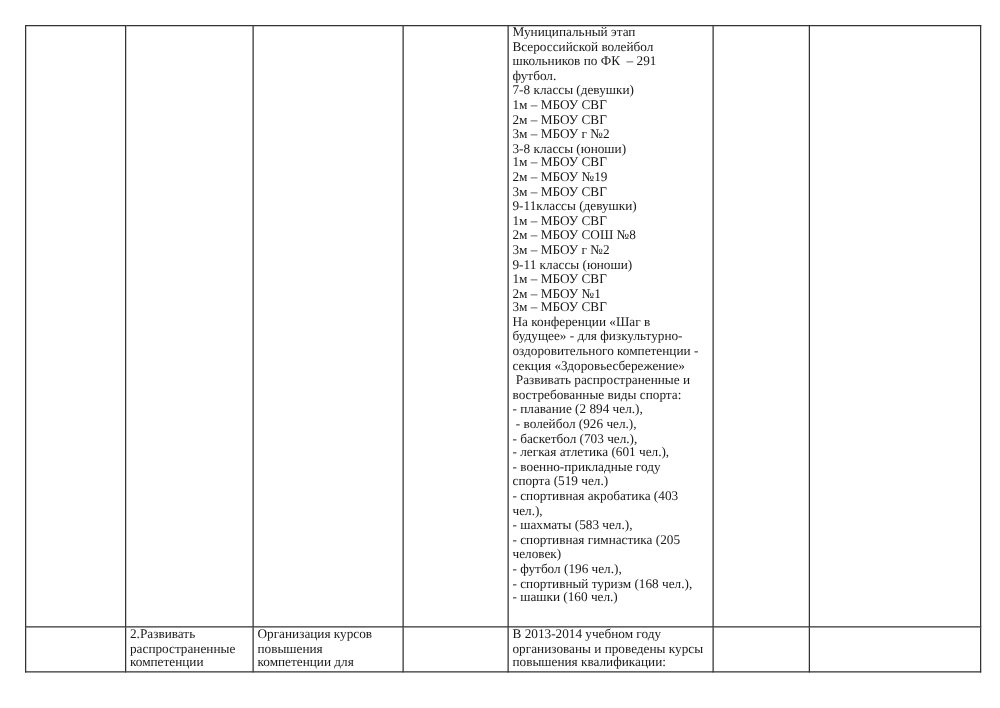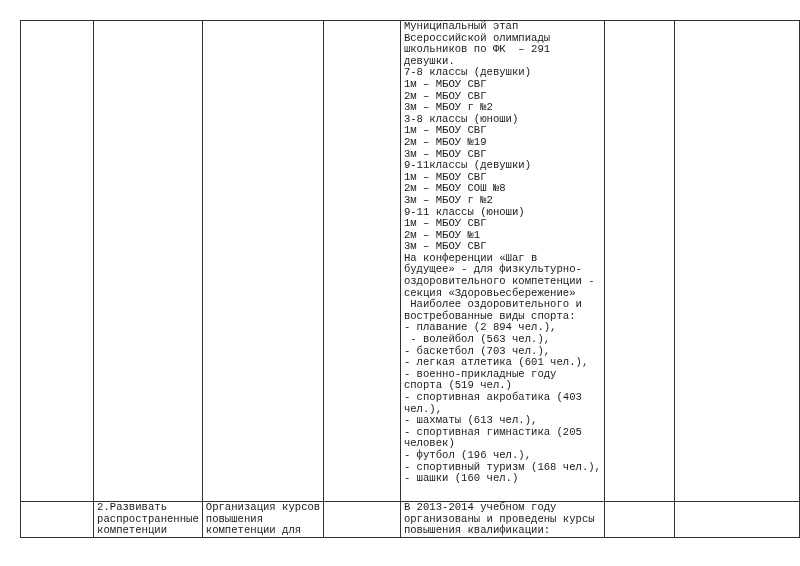--- a/index.html
+++ b/index.html
@@ -5,21 +5,21 @@
     html, body { margin: 0; padding: 0; background: #ffffff; }
     body { width: 800px; height: 566px; position: relative; overflow: hidden; }
     .page {
       position: absolute; left: 0; top: 0; width: 800px; height: 566px;
       background: #ffffff;
     }
     table.doc {
       position: absolute; left: 20px; top: 20px;
       border-collapse: collapse;
       table-layout: fixed;
-      font-family: Liberation Mono, monospace;
+      font-family: Liberation Serif, serif;
       font-size: 10.6px;
       line-height: 11.6px;
       color: #1a1a1a;
     }
     table.doc td {
       border: 1.4px solid #333333;
       vertical-align: top;
       padding: 0 3px;
       overflow: hidden;
     }
@@ -42,54 +42,54 @@
       <col style="width:137px">
     </colgroup>
     <tbody>
       <tr class="row1">
         <td></td>
         <td></td>
         <td></td>
         <td></td>
         <td>
           <span class="line">Муниципальный этап</span>
-          <span class="line">Всероссийской олимпиады</span>
+          <span class="line">Всероссийской волейбол</span>
           <span class="line">школьников по ФК  – 291</span>
-          <span class="line">девушки.</span>
+          <span class="line">футбол.</span>
           <span class="line">7-8 классы (девушки)</span>
           <span class="line">1м – МБОУ СВГ</span>
           <span class="line">2м – МБОУ СВГ</span>
           <span class="line">3м – МБОУ г №2</span>
           <span class="line">3-8 классы (юноши)</span>
           <span class="line">1м – МБОУ СВГ</span>
           <span class="line">2м – МБОУ №19</span>
           <span class="line">3м – МБОУ СВГ</span>
           <span class="line">9-11классы (девушки)</span>
           <span class="line">1м – МБОУ СВГ</span>
           <span class="line">2м – МБОУ СОШ №8</span>
           <span class="line">3м – МБОУ г №2</span>
           <span class="line">9-11 классы (юноши)</span>
           <span class="line">1м – МБОУ СВГ</span>
           <span class="line">2м – МБОУ №1</span>
           <span class="line">3м – МБОУ СВГ</span>
           <span class="line">На конференции «Шаг в</span>
           <span class="line">будущее» - для физкультурно-</span>
           <span class="line">оздоровительного компетенции -</span>
           <span class="line">секция «Здоровьесбережение»</span>
-          <span class="line"> Наиболее оздоровительного и</span>
+          <span class="line"> Развивать распространенные и</span>
           <span class="line">востребованные виды спорта:</span>
           <span class="line">- плавание (2 894 чел.),</span>
-          <span class="line"> - волейбол (563 чел.),</span>
+          <span class="line"> - волейбол (926 чел.),</span>
           <span class="line">- баскетбол (703 чел.),</span>
           <span class="line">- легкая атлетика (601 чел.),</span>
           <span class="line">- военно-прикладные году</span>
           <span class="line">спорта (519 чел.)</span>
           <span class="line">- спортивная акробатика (403</span>
           <span class="line">чел.),</span>
-          <span class="line">- шахматы (613 чел.),</span>
+          <span class="line">- шахматы (583 чел.),</span>
           <span class="line">- спортивная гимнастика (205</span>
           <span class="line">человек)</span>
           <span class="line">- футбол (196 чел.),</span>
           <span class="line">- спортивный туризм (168 чел.),</span>
           <span class="line">- шашки (160 чел.)</span>
         </td>
         <td></td>
         <td></td>
       </tr>
       <tr class="row2">

